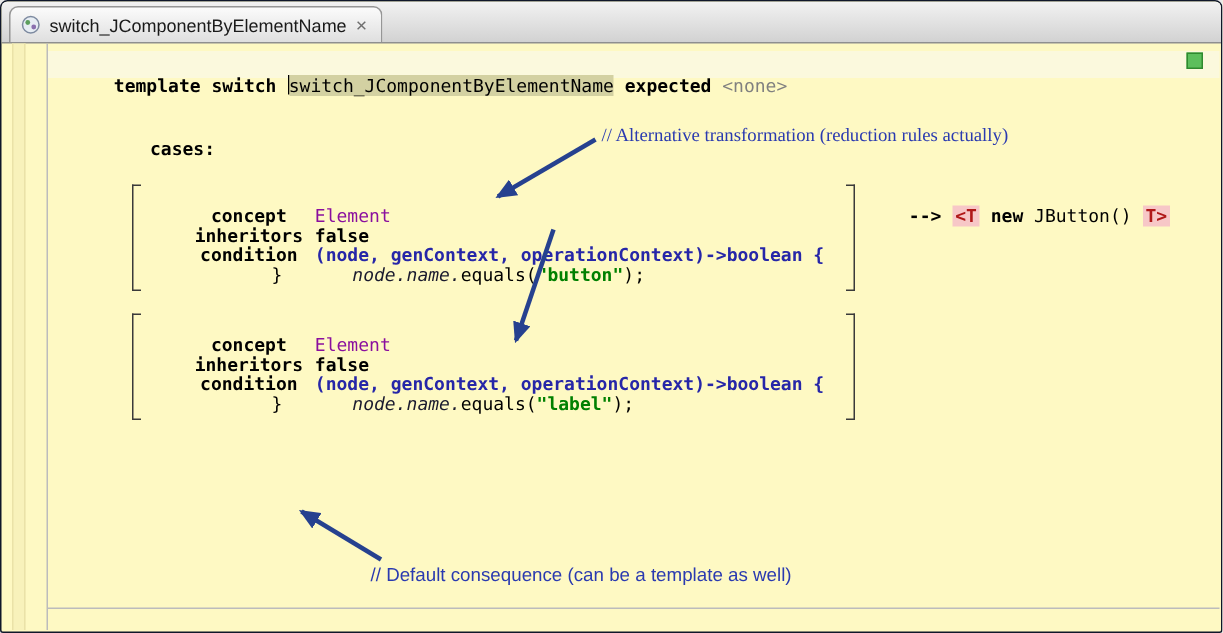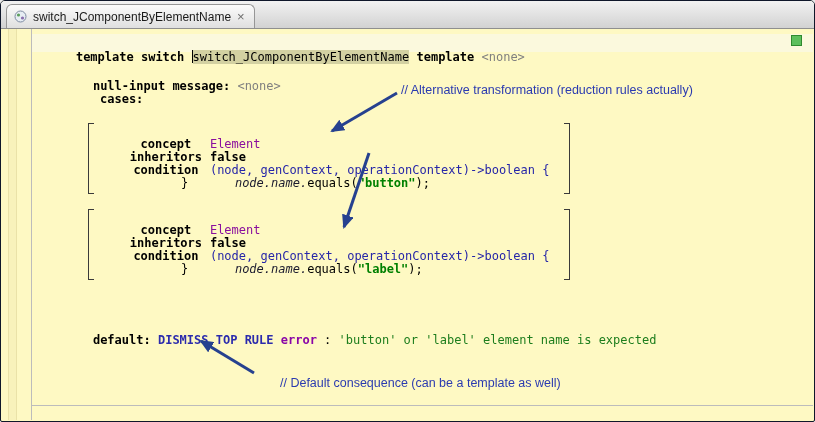--- a/index.html
+++ b/index.html
@@ -29,21 +29,21 @@
   .strip  { position:absolute; left:7px; top:28px; bottom:1px; width:7px; background:#f8f2bb; border-left:1px solid #eae2a8; border-right:1px solid #eae2a8; }
   .vline  { position:absolute; left:30px; top:28px; bottom:1px; width:1px; background:#bcbcbc; }
   .hline  { position:absolute; left:31px; right:1px; top:404px; height:1px; background:#bcbcbc; }
   .hdr-band { position:absolute; left:31px; right:1px; top:33px; height:18px; background:#fbf9dd; }
   .status-sq { position:absolute; right:12px; top:34px; width:9px; height:9px; background:#5cbf5c; border:1px solid #2f8a2f; }
   
   .row { position:absolute; white-space:pre; line-height:13px; color:#000; }
   .b   { font-weight:bold; }
   .gray   { color:#808080; }
   .purple { color:#8a0f9e;text-align:right; }
-  .sig    { color:#2626a8; }
+  .sig    { color:#2626a8;font-weight:bold; }
   .ital   { font-style:italic; color:#1a1a2e; }
   .str    { color:#008000; font-weight:bold; }
   .msg    { color:#1d7d1d; }
   .action { color:#2b2bad; font-weight:bold; }
   .sev    { color:#8a06a8; }
   .tok    { color:#b01818; font-weight:bold; background:#f7c7c7; padding:0 2px; }
   .name-hl { background:#d3d1a2; }
   .cursor { display:inline-block; width:1px; height:13px; background:#000; vertical-align:-2px; }
   .lbl { display:inline-block; width:88px; font-weight:bold;text-align:center; }
   .brk { position:absolute; width:5px; height:69px; border:1px solid #3a3a3a; }
@@ -71,71 +71,68 @@
     </div>
   </div>
 
   <div class="strip"></div>
   <div class="vline"></div>
   <div class="hline"></div>
   <div class="hdr-band"></div>
   <div class="status-sq"></div>
 
   <div class="row" style="left:46px; top:36px;">
-    <span class="b">template switch </span><span class="cursor"></span><span class="name-hl">switch_JComponentByElementName</span><span class="b"> template </span><span class="gray">&lt;none&gt;</span>
+    <span class="b">template switch </span><span class="cursor"></span><span class="name-hl">switch_JComponentByElementName</span><span class="b"> expected </span><span class="gray">&lt;none&gt;</span>
   </div>
 
-  <div class="row" style="left:63px; top:66px;">
-    <span class="b">null-input message: </span><span class="gray">&lt;none&gt;</span>
-  </div>
 
   <div class="row b" style="left:63px; top:92px;margin-left:36px;">cases:</div>
 
   <div class="brk l" style="left:87px; top:122px;"></div>
   <div class="brk r" style="left:563px; top:122px;"></div>
 
   <div class="row" style="left:92px; top:124px;">
     <span class="lbl">concept</span><span class="purple">Element</span>
   </div>
   <div class="row" style="left:92px; top:137px;">
     <span class="lbl">inheritors</span><span class="b">false</span>
   </div>
   <div class="row" style="left:92px; top:150px;">
     <span class="lbl">condition</span><span class="sig">(node, genContext, operationContext)-&gt;boolean {</span>
   </div>
   <div class="row" style="left:205px; top:163px;">
     <span class="ital">node.name.</span><span>equals(</span><span class="str">"button"</span><span>);</span>
   </div>
   <div class="row" style="left:180px; top:176px;">}</div>
 
+  <div class="row" style="left:576px; top:124px;">
+    <span class="b">--&gt; </span><span class="tok">&lt;T</span><span class="b"> new </span><span>JButton() </span><span class="tok">T&gt;</span>
+  </div>
 
   <div class="brk l" style="left:87px; top:208px;"></div>
   <div class="brk r" style="left:563px; top:208px;"></div>
 
   <div class="row" style="left:92px; top:210px;">
     <span class="lbl">concept</span><span class="purple">Element</span>
   </div>
   <div class="row" style="left:92px; top:223px;">
     <span class="lbl">inheritors</span><span class="b">false</span>
   </div>
   <div class="row" style="left:92px; top:236px;">
     <span class="lbl">condition</span><span class="sig">(node, genContext, operationContext)-&gt;boolean {</span>
   </div>
   <div class="row" style="left:205px; top:249px;">
     <span class="ital">node.name.</span><span>equals(</span><span class="str">"label"</span><span>);</span>
   </div>
   <div class="row" style="left:180px; top:262px;">}</div>
 
 
-  <div class="row" style="left:63px; top:320px;">
-    <span class="b">default: </span><span class="action">DISMISS TOP RULE</span><span class="sev b"> error </span><span>: </span><span class="msg">'button' or 'label' element name is expected</span>
-  </div>
 
-  <div class="comment" style="left:400px; top:82px;">// Alternative transformation (reduction rules actually)</div>
-  <div class="comment" style="left:279px; top:375px;text-align:right;">// Default consequence (can be a template as well)</div>
+  <div class="comment" style="left:400px; top:82px;font-family:Liberation Serif, serif;">// Alternative transformation (reduction rules actually)</div>
+  <div class="comment" style="left:246px; top:375px;text-align:right;">// Default consequence (can be a template as well)</div>
 
   <svg class="overlay" width="813" height="420">
     <defs>
       <marker id="ah" markerUnits="userSpaceOnUse" markerWidth="14" markerHeight="12" refX="12" refY="6" orient="auto">
         <path d="M0,0 L14,6 L0,12 Z" fill="#26418f"></path>
       </marker>
     </defs>
     <line x1="396" y1="92" x2="331" y2="130" stroke="#26418f" stroke-width="3" marker-end="url(#ah)"></line>
     <line x1="368" y1="152" x2="343" y2="226" stroke="#26418f" stroke-width="3" marker-end="url(#ah)"></line>
     <line x1="253" y1="372" x2="200" y2="340" stroke="#26418f" stroke-width="3" marker-end="url(#ah)"></line>

